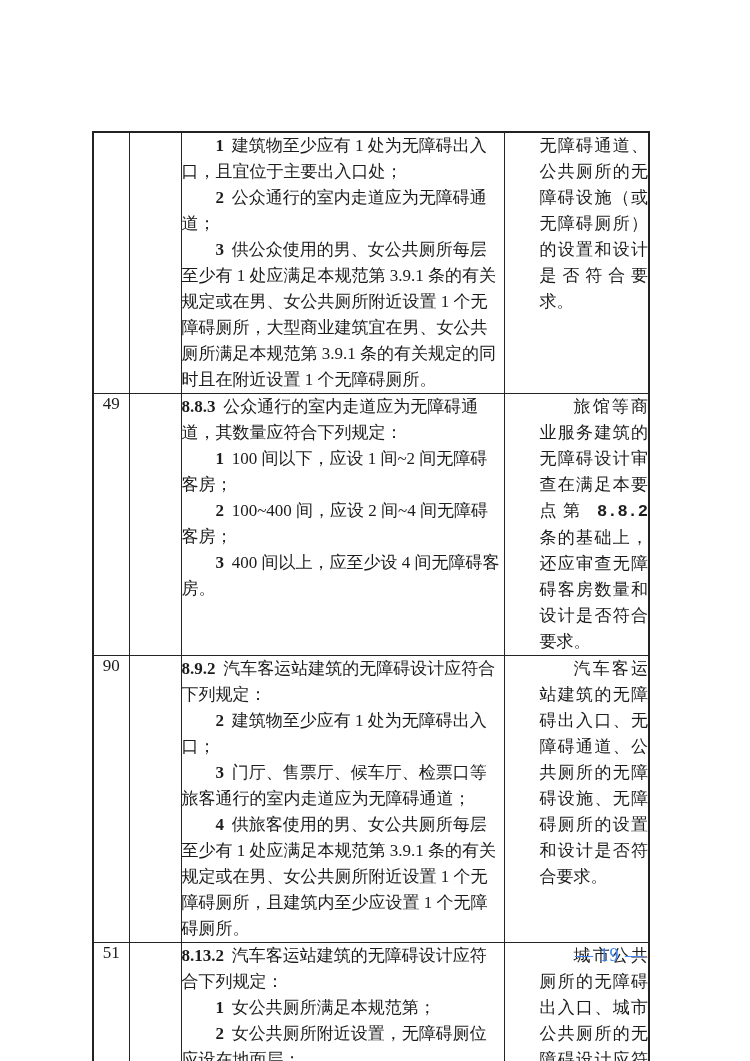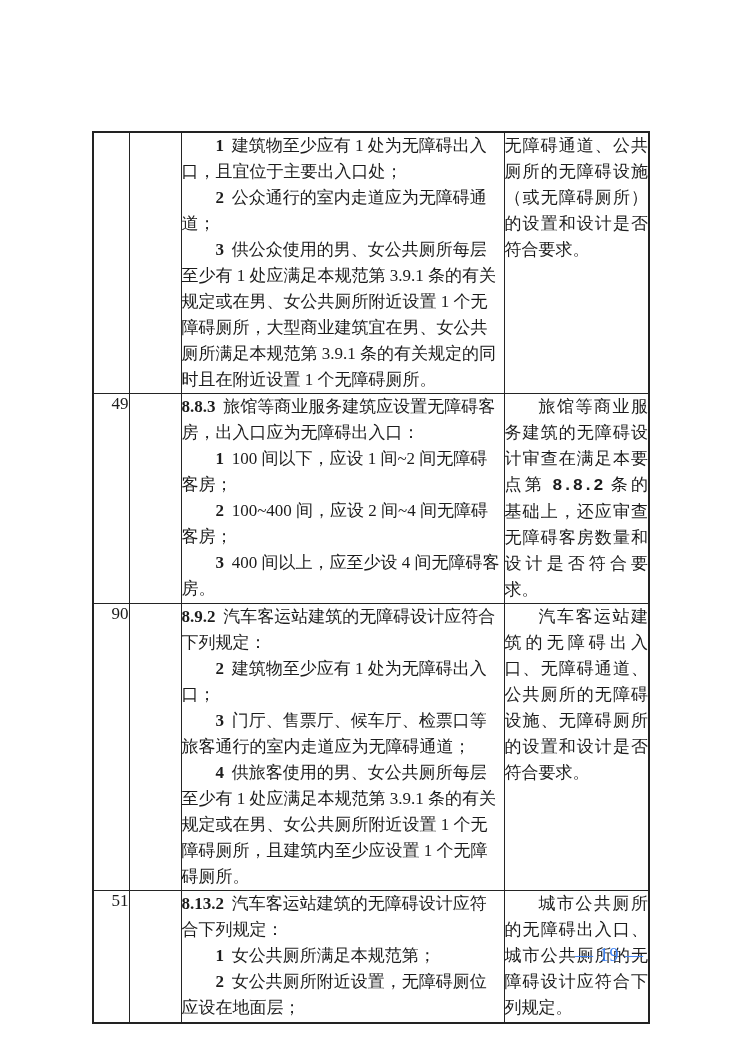--- a/index.html
+++ b/index.html
@@ -21,38 +21,38 @@
     table-layout: fixed;
     border: 2px solid #222222;
   }
   table.doc td {
     border: 1.5px solid #242424;
     vertical-align: top;
     padding: 0;
   }
   td.c-no {
     border-right: 2.5px solid #8f8f8f;
-    text-align: right;
+    text-align: center;
     vertical-align: middle;
     font-size: 17px;
   }
   td.c-empty { }
   td.c-main {
     padding: 4px 8px 4px 9px;
     font-size: 17px;
     line-height: 26px;
   }
   td.c-main p { margin: 0; }
   td.c-note {
     padding: 4px 7px 4px 8px;
     font-size: 17px;
     line-height: 26px;
     text-align: justify;
   }
-  td.c-note p { margin: 0; }
+  td.c-note p { margin: 0; padding-left: 35px; }
   .p-indent { text-indent: 2em; }
   .p-noindent { text-indent: 0; }
   .p-num { font-weight: bold; margin-right: 0.45em; }
   .note-ref { font-weight: bold; font-family: Liberation Mono, monospace; }
   .page-number {
     position: absolute;
     top: 945px;
     left: 537px;
     width: 145px;
     text-align: center;
@@ -85,21 +85,21 @@
       </td>
       <td class="c-note">
         <p class="p-noindent"><span>无障碍通道、公共厕所的无障碍设施（或无障碍厕所）的设置和设计是否符合要求。</span><span class="note-ref"></span><span></span></p>
       </td>
     </tr>
 
     <tr style="height:200px">
       <td class="c-no">49</td>
       <td class="c-empty"></td>
       <td class="c-main">
-        <p class="p-noindent"><span class="p-num">8.8.3</span><span>旅馆等商业服务建筑应设置无障碍客房，出入口应为无障碍出入口：</span></p>
+        <p class="p-noindent"><span class="p-num">8.8.3</span><span>公众通行的室内走道应为无障碍通道，其数量应符合下列规定：</span></p>
         <p class="p-indent"><span class="p-num">1</span><span>100 间以下，应设 1 间~2 间无障碍客房；</span></p>
         <p class="p-indent"><span class="p-num">2</span><span>100~400 间，应设 2 间~4 间无障碍客房；</span></p>
         <p class="p-indent"><span class="p-num">3</span><span>400 间以上，应至少设 4 间无障碍客房。</span></p>
       </td>
       <td class="c-note">
         <p class="p-indent"><span>旅馆等商业服务建筑的无障碍设计审查在满足本要点第 </span><span class="note-ref">8.8.2</span><span> 条的基础上，还应审查无障碍客房数量和设计是否符合要求。</span></p>
       </td>
     </tr>
 
     <tr style="height:235px">

